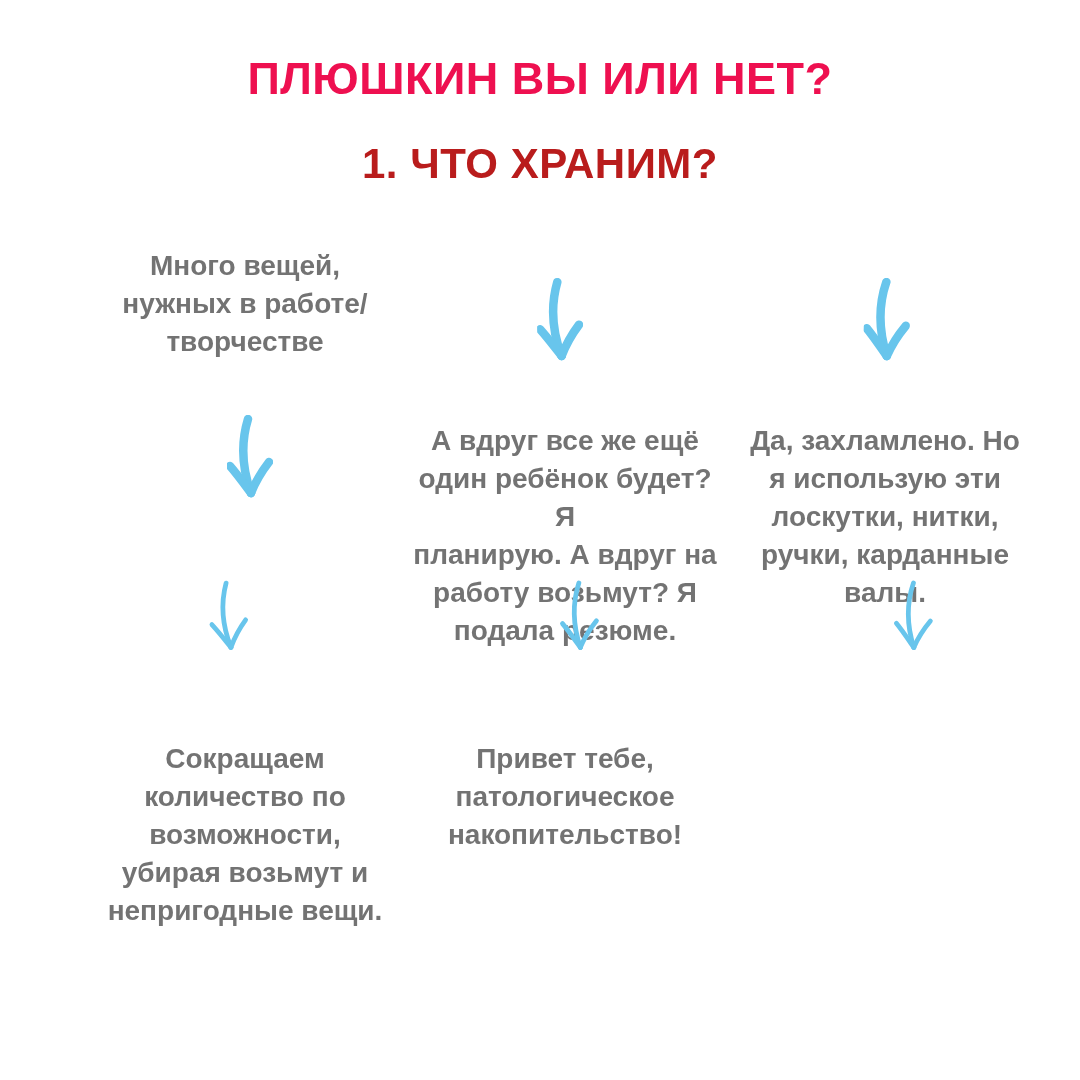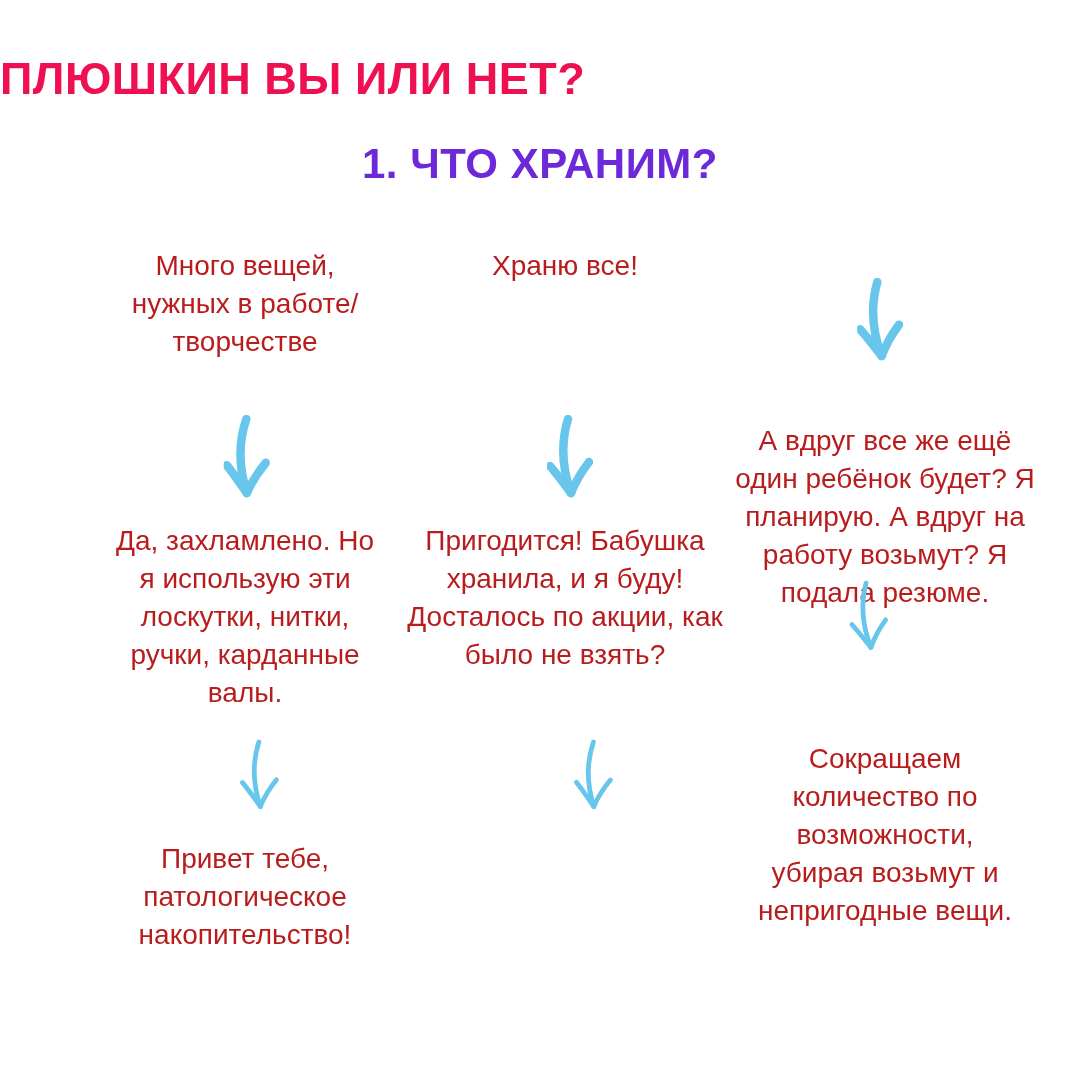--- a/index.html
+++ b/index.html
@@ -7,48 +7,49 @@
     position: relative;
     width: 1080px;
     height: 1080px;
     background: #ffffff;
     overflow: hidden;
     font-family: "Liberation Sans", "DejaVu Sans", sans-serif;
   }
   .title {
     padding-top: 56px;
     margin: 0;
+    text-align: center;
     font-size: 45px;
     line-height: 46px;
     font-weight: 800;
     letter-spacing: 0.5px;
     color: #EE1050;
   }
   .subtitle {
     margin: 40px 0 0 0;
     text-align: center;
     font-size: 42px;
     line-height: 44px;
     font-weight: 800;
     letter-spacing: 0.5px;
-    color: #6d28d9;
+    color: #b91c1c;
   }
   .grid {
     margin: 47px 35px 0 85px;
     display: grid;
     grid-template-columns: repeat(3, 320px);
     grid-template-rows: 175px 100px 218px 100px auto;
   }
   .step {
     padding-top: 14px;
     text-align: center;
     font-size: 28px;
     line-height: 38px;
-    font-weight: 400;
-    color: #b91c1c;
+    font-weight: 700;
+    color: #737373;
     white-space: pre-line;
   }
   .arrow-cell {
     display: flex;
     align-items: center;
     justify-content: center;
   }
   .arrow-cell svg { display: block; }
   .arrow-cell svg path {
     fill: none;
@@ -70,21 +71,20 @@
 <div class="poster">
 
   <h1 class="title">ПЛЮШКИН ВЫ ИЛИ НЕТ?</h1>
   <h2 class="subtitle">1. ЧТО ХРАНИМ?</h2>
 
   <div class="grid">
 
     <div class="step">Много вещей,
 нужных в работе/
 творчестве</div>
-    <div class="step">Храню все!</div>
 
     <div class="arrow-cell a1">
       <svg width="46" height="86" viewBox="0 0 46 86" stroke-width="8.5">
         <path d="M 21 4 C 14 27 14 50 24 78"></path>
         <path d="M 3 51 C 10 59 18 70 24 78"></path>
         <path d="M 42 47 C 35 56 28 68 24 78"></path>
       </svg>
     </div>
     <div class="arrow-cell a2">
       <svg width="46" height="86" viewBox="0 0 46 86" stroke-width="8.5">
@@ -104,24 +104,20 @@
     <div class="step">А вдруг все же ещё
 один ребёнок будет? Я
 планирую. А вдруг на
 работу возьмут? Я
 подала резюме.</div>
     <div class="step">Да, захламлено. Но
 я использую эти
 лоскутки, нитки,
 ручки, карданные
 валы.</div>
-    <div class="step">Пригодится! Бабушка
-хранила, и я буду!
-Досталось по акции, как
-было не взять?</div>
 
     <div class="arrow-cell b1">
       <svg width="40" height="82" viewBox="0 0 46 86" stroke-width="5.5">
         <path d="M 21 4 C 14 27 14 50 24 78"></path>
         <path d="M 3 51 C 10 59 18 70 24 78"></path>
         <path d="M 42 47 C 35 56 28 68 24 78"></path>
       </svg>
     </div>
     <div class="arrow-cell b2">
       <svg width="40" height="82" viewBox="0 0 46 86" stroke-width="5.5">

